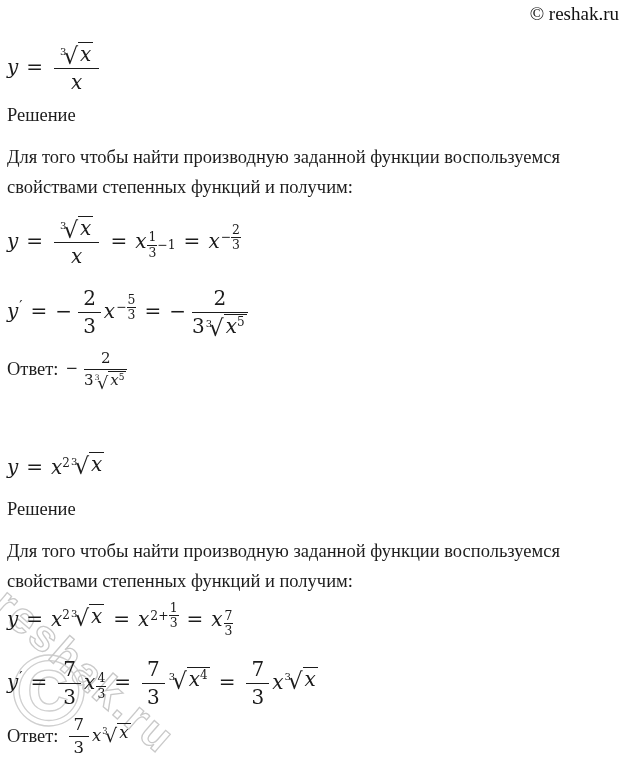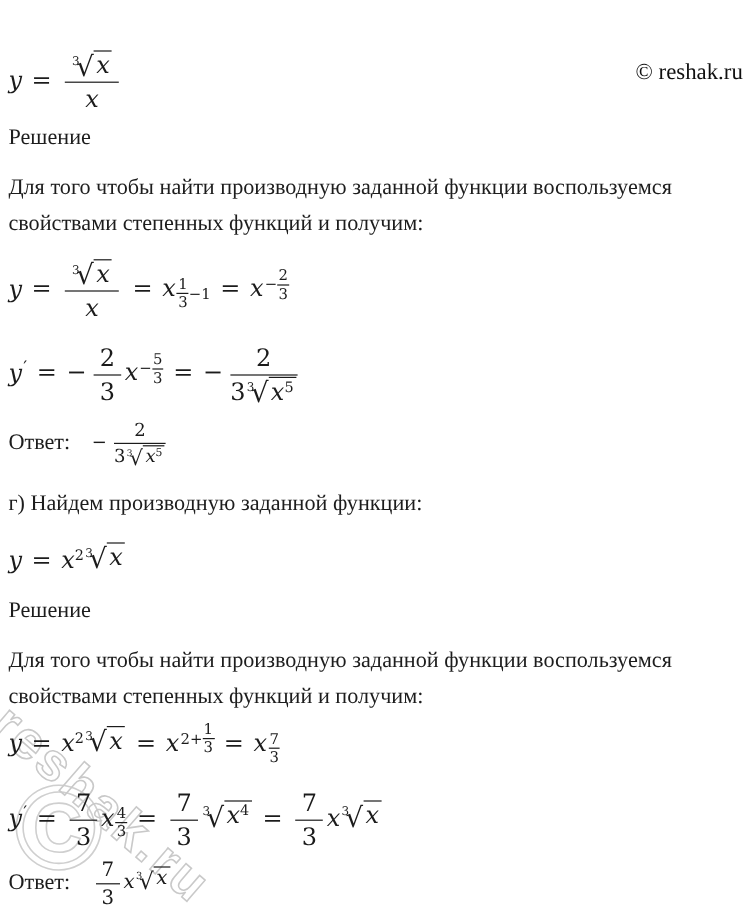--- a/index.html
+++ b/index.html
@@ -4,21 +4,21 @@
 <style>
   html,body{margin:0;padding:0;background:#fff;}
   .page{position:relative;width:625px;height:757px;background:#ffffff;overflow:hidden;}
 
   
   .text{font-family:"Liberation Serif",serif;font-size:18.5px;color:#1d1d1d;}
   .line{position:absolute;left:7px;white-space:nowrap;}
   .para{width:618px;white-space:normal;line-height:1.6;}
 
   
-  .logo{position:absolute;top:3px;right:6px;font-family:"Liberation Serif",serif;font-size:19px;color:#101010;z-index:2;margin-top:47px;}
+  .logo{position:absolute;top:3px;right:6px;font-family:"Liberation Serif",serif;font-size:19px;color:#101010;z-index:2;}
 
   
   .math{font-family:"DejaVu Serif",serif;font-style:italic;font-size:20px;color:#1b1b1b;z-index:1;}
   .math.sm{font-size:15px;}
   .math.md{font-size:16.5px;}
   .up{font-style:normal;}
   .op{font-style:normal;margin:0 8px;}
   .neg{font-style:normal;margin-right:3px;}
   .frac{display:inline-flex;flex-direction:column;align-items:stretch;vertical-align:middle;text-align:center;margin:0 3px;}
   .frac .num{display:flex;justify-content:center;align-items:flex-end;border-bottom:1.5px solid #1b1b1b;padding:0 5px 2px;}
@@ -26,21 +26,21 @@
   .root{display:inline-flex;align-items:flex-end;margin:0 1px;}
   .ridx{font-style:normal;font-size:0.5em;transform:translateY(-0.9em);margin-right:-0.3em;position:relative;z-index:1;}
   .rsign{font-style:normal;font-size:1.15em;line-height:0.85;transform:translateY(0.04em);}
   .rad{border-top:1.5px solid #1b1b1b;padding:0 2px;line-height:1.15;}
   .dsup{font-size:0.6em;vertical-align:0.55em;font-style:normal;line-height:0;}
   .prime{font-size:0.72em;vertical-align:0.42em;font-style:normal;margin-left:1px;}
   .exp{display:inline-flex;align-items:center;vertical-align:0.5em;font-size:0.62em;font-style:normal;margin-left:1px;line-height:1;}
   .sfrac{display:inline-flex;flex-direction:column;align-items:stretch;text-align:center;line-height:1.15;}
   .sfrac .sn{border-bottom:1px solid #1b1b1b;padding:0 1px;}
   .ansline{display:flex;align-items:center;}
-  .ansline .text{margin-right:18px;}
+  .ansline .text{margin-right:7px;}
 
   
   .wm-text{position:absolute;left:16px;top:578px;font-family:"Liberation Sans",sans-serif;font-weight:bold;font-size:44px;letter-spacing:3px;color:transparent;-webkit-text-stroke:1.3px #c9c9c9;transform:rotate(41deg);transform-origin:0 0;z-index:0;}
   .wm-c{position:absolute;left:12px;top:640px;font-family:"Liberation Sans",sans-serif;font-weight:bold;font-size:100px;line-height:1;color:transparent;-webkit-text-stroke:1.3px #cfcfcf;z-index:0;}
 </style>
 </head>
 <body>
 
 <div class="page">
 
@@ -136,21 +136,20 @@
             <span class="up">3</span>
             <span class="root">
               <span class="ridx">3</span>
               <span class="rsign">√</span>
               <span class="rad"><span>x</span><span class="dsup">5</span></span>
             </span>
           </span>
         </span></span>
   </div>
 
-  <div class="line text" style="top:410px">г) Найдем производную заданной функции:</div>
 
   <div class="line math" style="top:452px">
     <span>y</span><span class="op">=</span><span><span>x</span><span class="dsup">2</span></span><span class="root">
         <span class="ridx">3</span>
         <span class="rsign">√</span>
         <span class="rad"><span>x</span></span>
       </span>
   </div>
 
   <div class="line text" style="top:499px">Решение</div>

